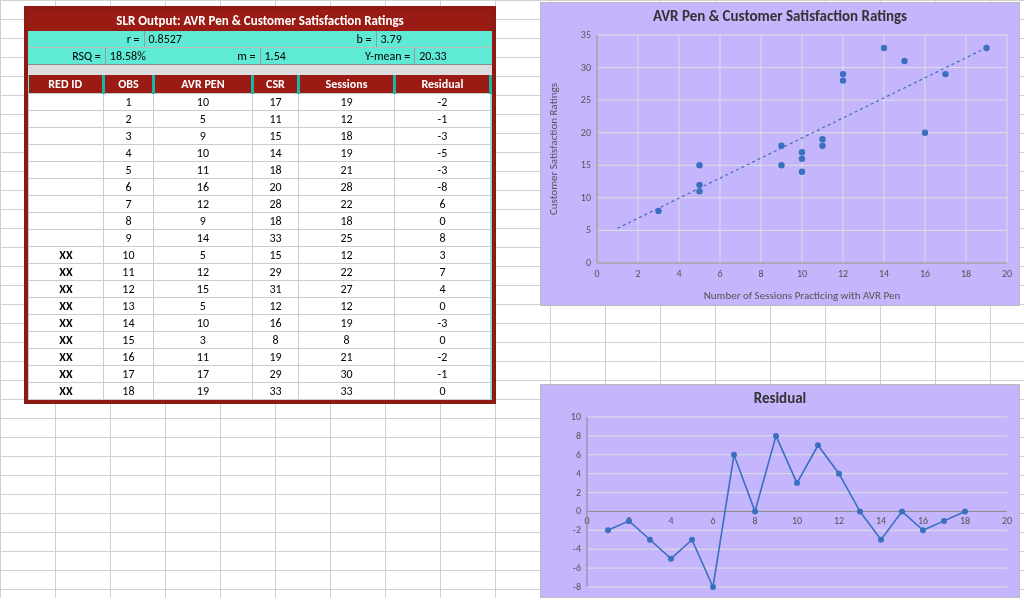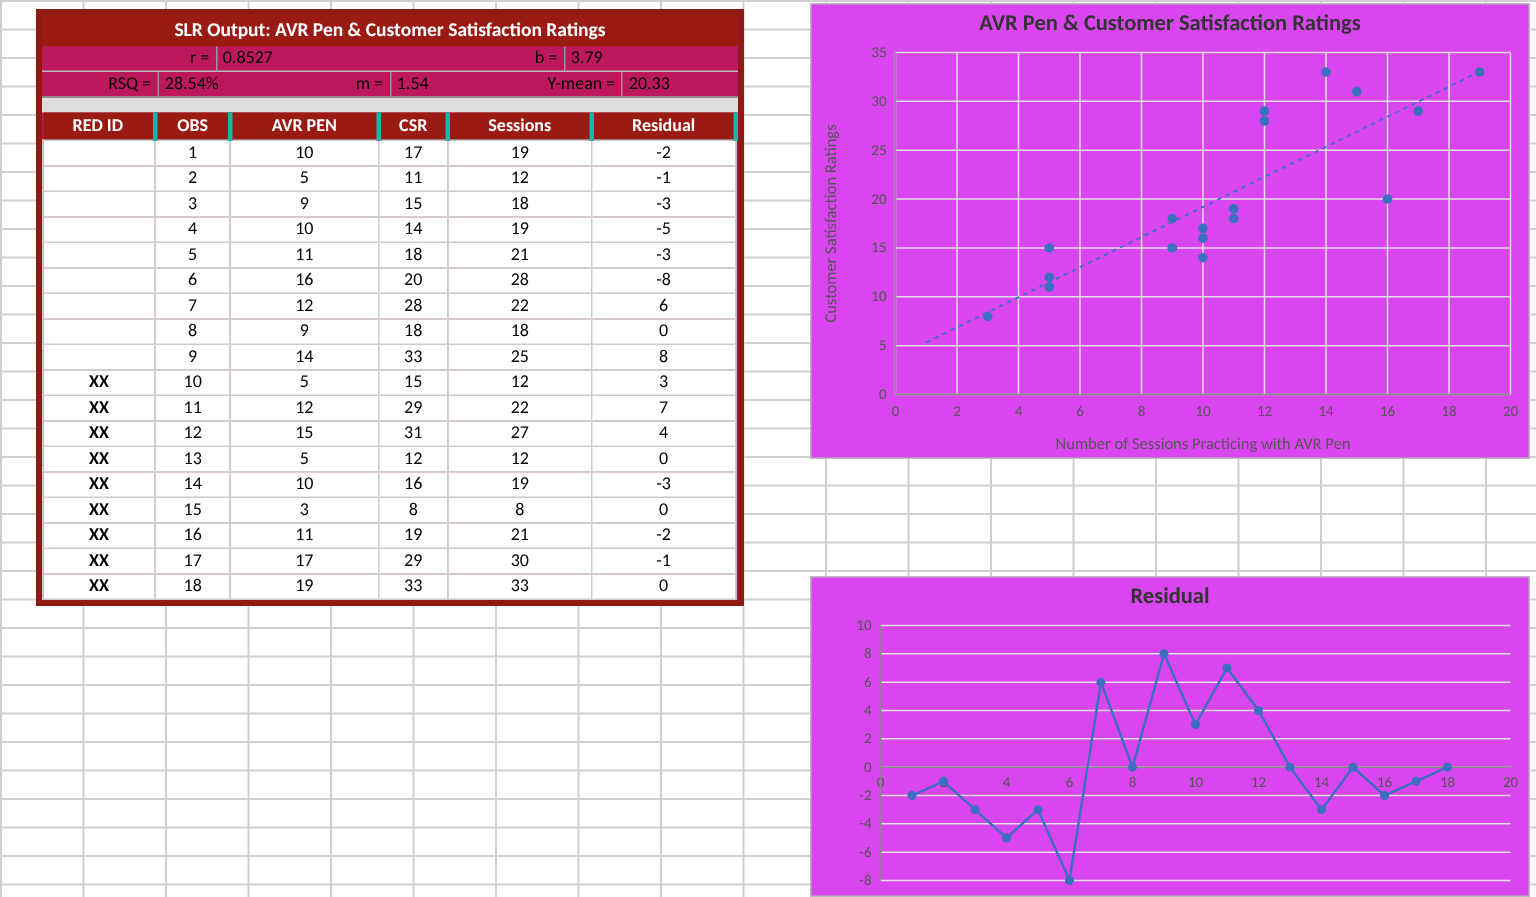--- a/index.html
+++ b/index.html
@@ -3,35 +3,35 @@
 <meta charset="utf-8">
 <style>
   html,body{margin:0;padding:0;font-family:Calibri,Arial,sans-serif;font-size:12px;color:#000;background:#fff}
   .page{position:relative;width:1024px;height:598px;overflow:hidden}
   
   .grid{position:absolute;inset:0;background-image:
     linear-gradient(to right,#d0d0d0 1px,transparent 1px),
     linear-gradient(to bottom,#d0d0d0 1px,transparent 1px);
     background-size:55px 19px;}
   
-  .slr{position:absolute;left:24px;top:6px;width:464px;border:4px solid #8f1a14;background:#be185d}
+  .slr{position:absolute;left:24px;top:6px;width:464px;border:4px solid #8f1a14;background:#5eead4}
   .slr .title{background:#9a1b14;color:#fff;font-weight:bold;text-align:center;padding:3px 0;font-size:13px}
   .slr .stats{display:flex;flex-direction:column}
   .slr .stat-row{display:flex;border-bottom:1px solid #bbb}
   .slr .stat-row:last-child{border-bottom:1px solid #888}
   .slr .stat{flex:1;display:flex;font-size:12px}
   .slr .stat .k{flex:1;text-align:right;padding:1px 4px;border-right:1px solid #999}
   .slr .stat .v{flex:1;text-align:left;padding:1px 4px}
   .slr .sep{height:10px;background:#ddd}
   .slr table{width:100%;border-collapse:collapse;font-size:12px}
   .slr thead th{background:#9a1b14;color:#fff;font-weight:bold;padding:2px 0;text-align:center;border-right:3px solid #14b8a6}
   .slr tbody td{border:1px solid #ccc;padding:1px 0;text-align:center;background:#fff}
   .slr tbody td.redid{font-weight:bold}
   
-  .chart{position:absolute;background:#d946ef;border:1px solid #bbb}
+  .chart{position:absolute;background:#c4b5fd;border:1px solid #bbb}
   .chart .ctitle{text-align:center;font-weight:bold;font-size:15px;color:#333;padding:4px 0}
   .chart svg{display:block}
   .axis-label{font-size:11px;fill:#555}
   .tick{font-size:10px;fill:#555}
   .gridline{stroke:#e0e0e0;stroke-width:1}
   .axisline{stroke:#888;stroke-width:1}
   .pt{fill:#3b6fbf}
   .trend{stroke:#3b6fbf;stroke-width:1.2;stroke-dasharray:3 3;fill:none}
   .lineplot{stroke:#3b6fbf;stroke-width:1.6;fill:none}
 </style>
@@ -50,21 +50,21 @@
             <div class="v">0.8527</div>
           </div>
           <div class="stat">
             <div class="k">b =</div>
             <div class="v">3.79</div>
           </div>
         </div>
         <div class="stat-row">
           <div class="stat">
             <div class="k">RSQ =</div>
-            <div class="v">28.54%</div>
+            <div class="v">18.58%</div>
           </div>
           <div class="stat">
             <div class="k">m =</div>
             <div class="v">1.54</div>
           </div>
           <div class="stat">
             <div class="k">Y-mean =</div>
             <div class="v">20.33</div>
           </div>
         </div>

